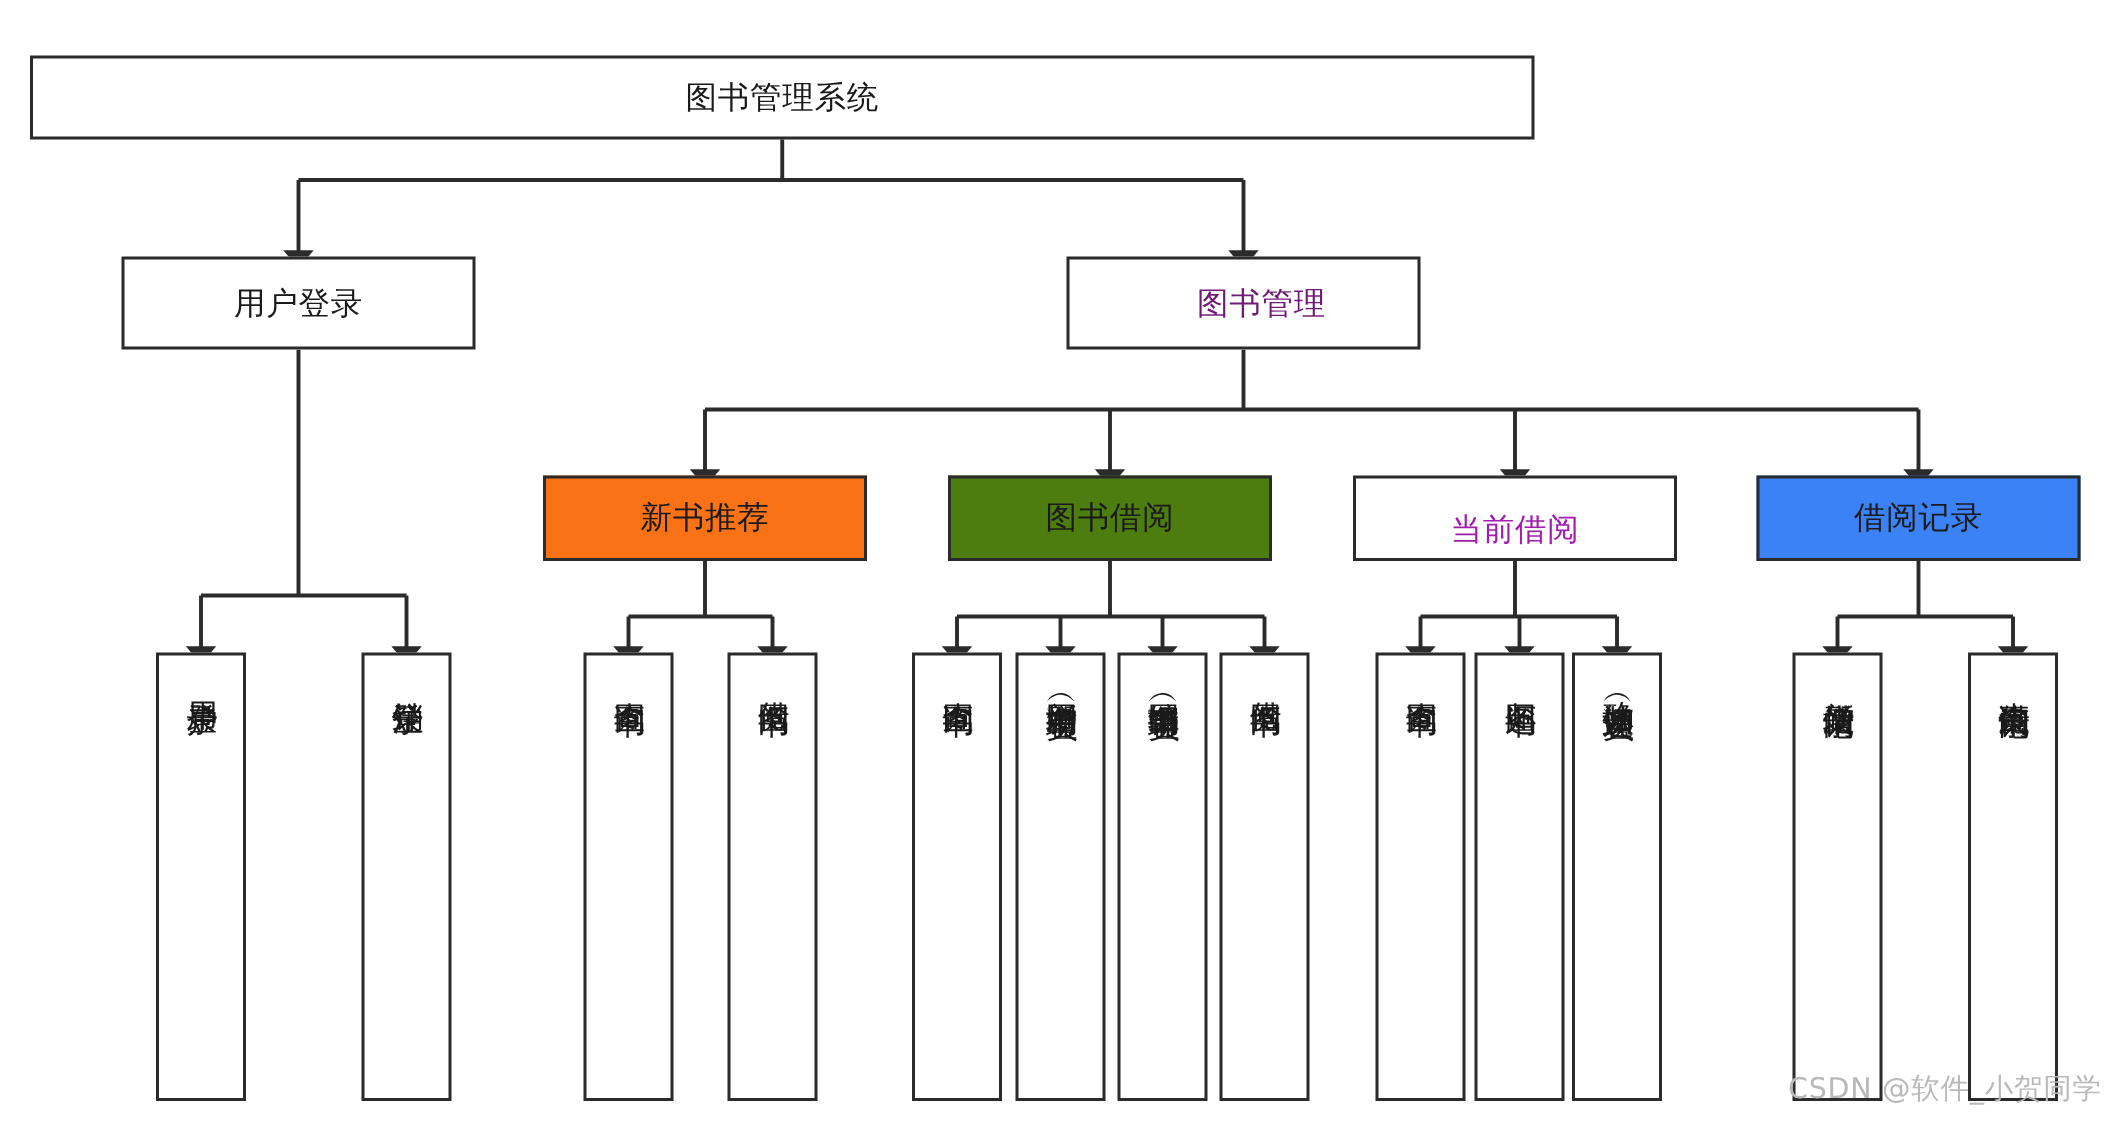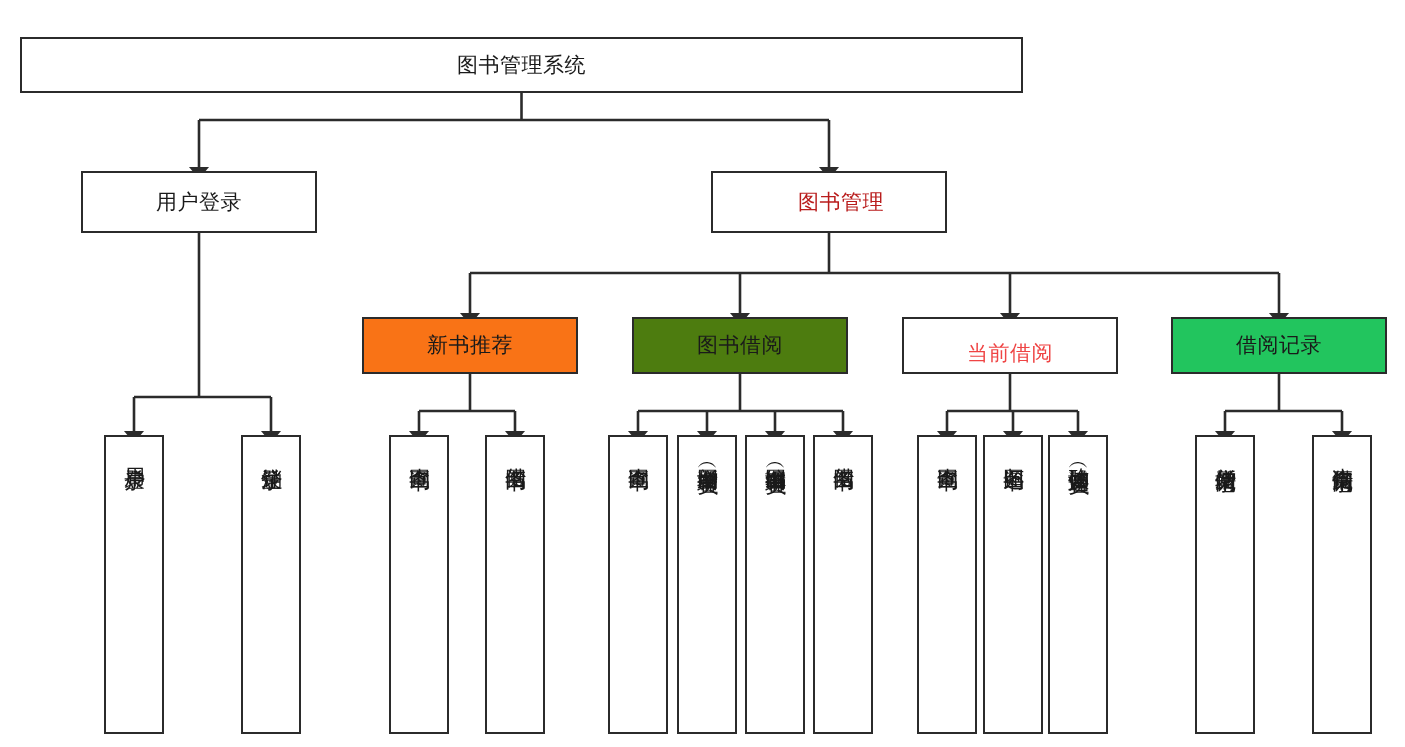--- a/index.html
+++ b/index.html
@@ -114,32 +114,32 @@
   </svg>
 
   <div id="node-layer">
       <div class="node" style="left: 20px; top: 12px; width: 1003px; height: 56px; border-color: rgb(43, 43, 43); background: rgb(255, 255, 255); margin-top: 25px;">
         <span class="node-label" style="color: rgb(26, 26, 26);">图书管理系统</span>
       </div>
       <div class="node" style="left: 81px; top: 171px; width: 236px; height: 62px; border-color: rgb(43, 43, 43); background: rgb(255, 255, 255);">
         <span class="node-label" style="color: rgb(26, 26, 26);">用户登录</span>
       </div>
       <div class="node" style="left: 711px; top: 171px; width: 236px; height: 62px; border-color: rgb(43, 43, 43); background: rgb(255, 255, 255);">
-        <span class="node-label" style="color: #b91c1c; margin-left: 24px;">图书管理</span>
+        <span class="node-label" style="color: #701a75; margin-left: 24px;">图书管理</span>
       </div>
       <div class="node" style="left: 362px; top: 317px; width: 216px; height: 57px; border-color: rgb(43, 43, 43); background: #f97316;">
         <span class="node-label" style="color: rgb(26, 26, 26);">新书推荐</span>
       </div>
       <div class="node" style="left: 632px; top: 317px; width: 216px; height: 57px; border-color: rgb(43, 43, 43); background: #4d7c0f;">
         <span class="node-label" style="color: rgb(26, 26, 26);">图书借阅</span>
       </div>
       <div class="node" style="left: 902px; top: 317px; width: 216px; height: 57px; border-color: rgb(43, 43, 43); background: rgb(255, 255, 255);">
-        <span class="node-label" style="color: #ef4444; margin-top: 16px;">当前借阅</span>
+        <span class="node-label" style="color: #a21caf; margin-top: 16px;">当前借阅</span>
       </div>
-      <div class="node" style="left: 1171px; top: 317px; width: 216px; height: 57px; border-color: rgb(43, 43, 43); background: #22c55e;">
+      <div class="node" style="left: 1171px; top: 317px; width: 216px; height: 57px; border-color: rgb(43, 43, 43); background: #3b82f6;">
         <span class="node-label" style="color: rgb(26, 26, 26);">借阅记录</span>
       </div>
       <div class="node vertical" style="left: 104px; top: 435px; width: 60px; height: 299px; border-color: rgb(43, 43, 43); background: rgb(255, 255, 255);">
         <span class="node-label" style="color: rgb(26, 26, 26);">用户登录</span>
       </div>
       <div class="node vertical" style="left: 241px; top: 435px; width: 60px; height: 299px; border-color: rgb(43, 43, 43); background: rgb(255, 255, 255);">
         <span class="node-label" style="color: rgb(26, 26, 26);">注销登录</span>
       </div>
       <div class="node vertical" style="left: 389px; top: 435px; width: 60px; height: 299px; border-color: rgb(43, 43, 43); background: rgb(255, 255, 255);">
         <span class="node-label" style="color: rgb(26, 26, 26);">查询图书</span>
@@ -169,14 +169,15 @@
         <span class="node-label" style="color: rgb(26, 26, 26);">确认归还（管理员）</span>
       </div>
       <div class="node vertical" style="left: 1195px; top: 435px; width: 60px; height: 299px; border-color: rgb(43, 43, 43); background: rgb(255, 255, 255);">
         <span class="node-label" style="color: rgb(26, 26, 26);">新增借阅记录</span>
       </div>
       <div class="node vertical" style="left: 1312px; top: 435px; width: 60px; height: 299px; border-color: rgb(43, 43, 43); background: rgb(255, 255, 255);">
         <span class="node-label" style="color: rgb(26, 26, 26);">查询借阅记录</span>
       </div>
     </div>
 
+  <div class="watermark" style="left:1192px; top:713px;">CSDN @软件_小贺同学</div>
 
 </div>
 
 </body></html>

